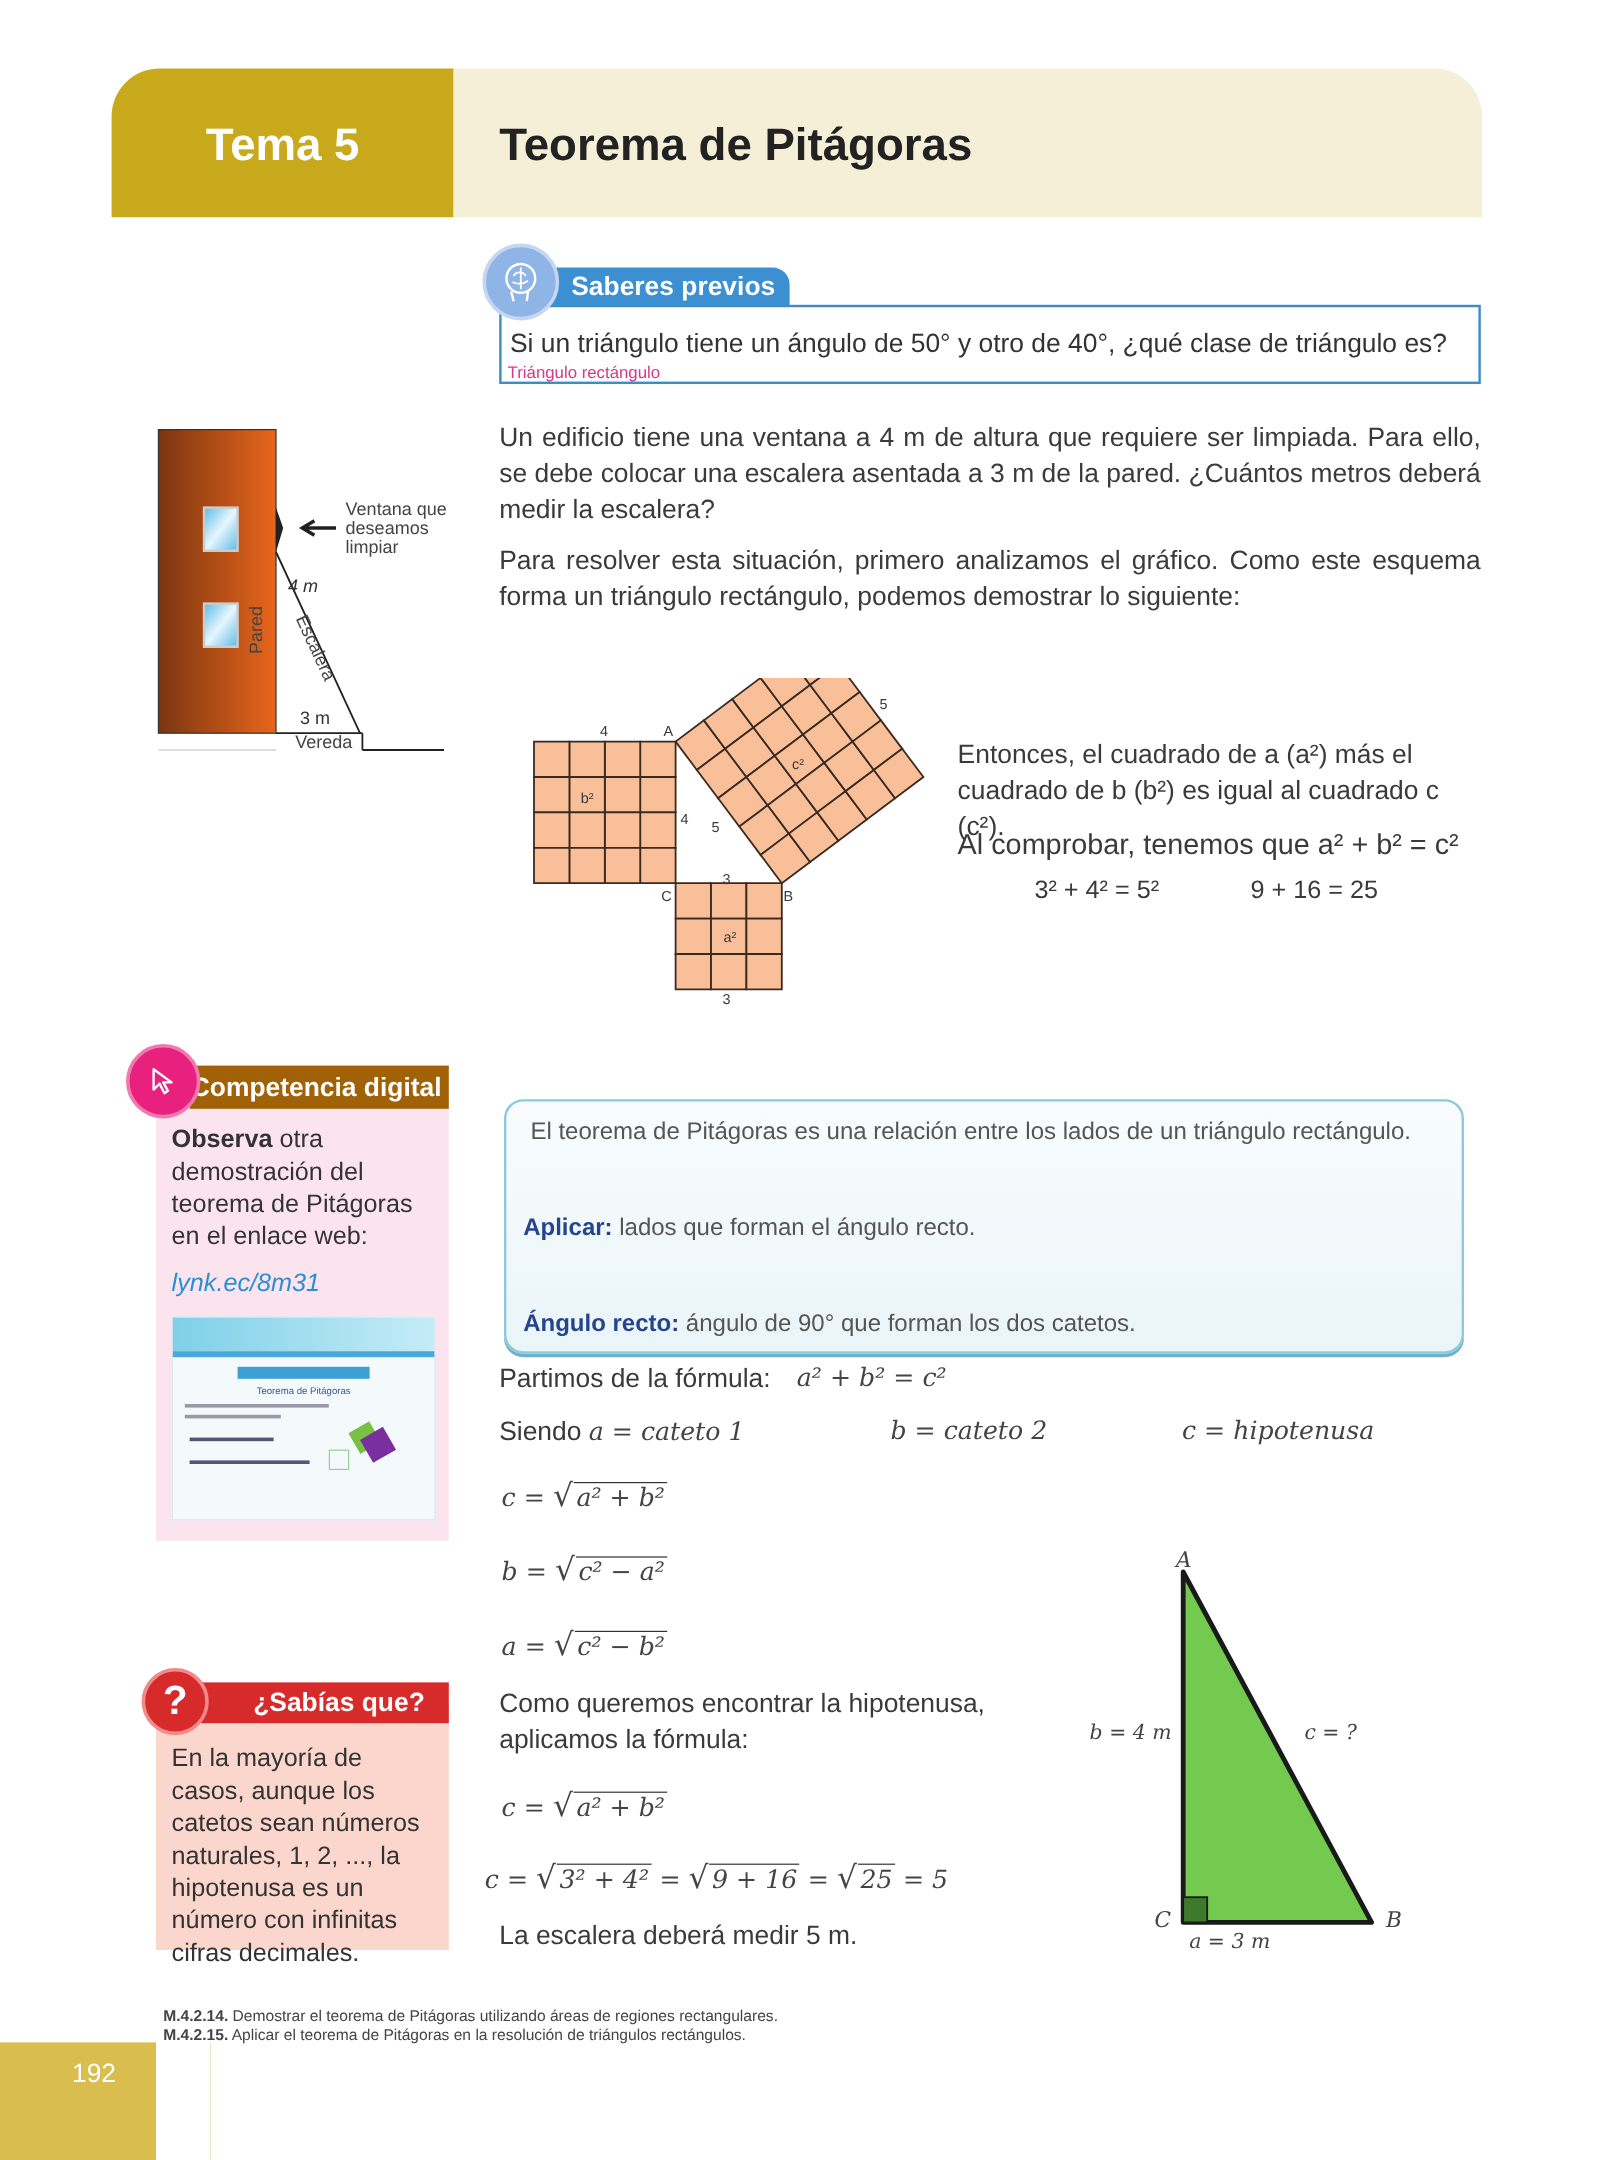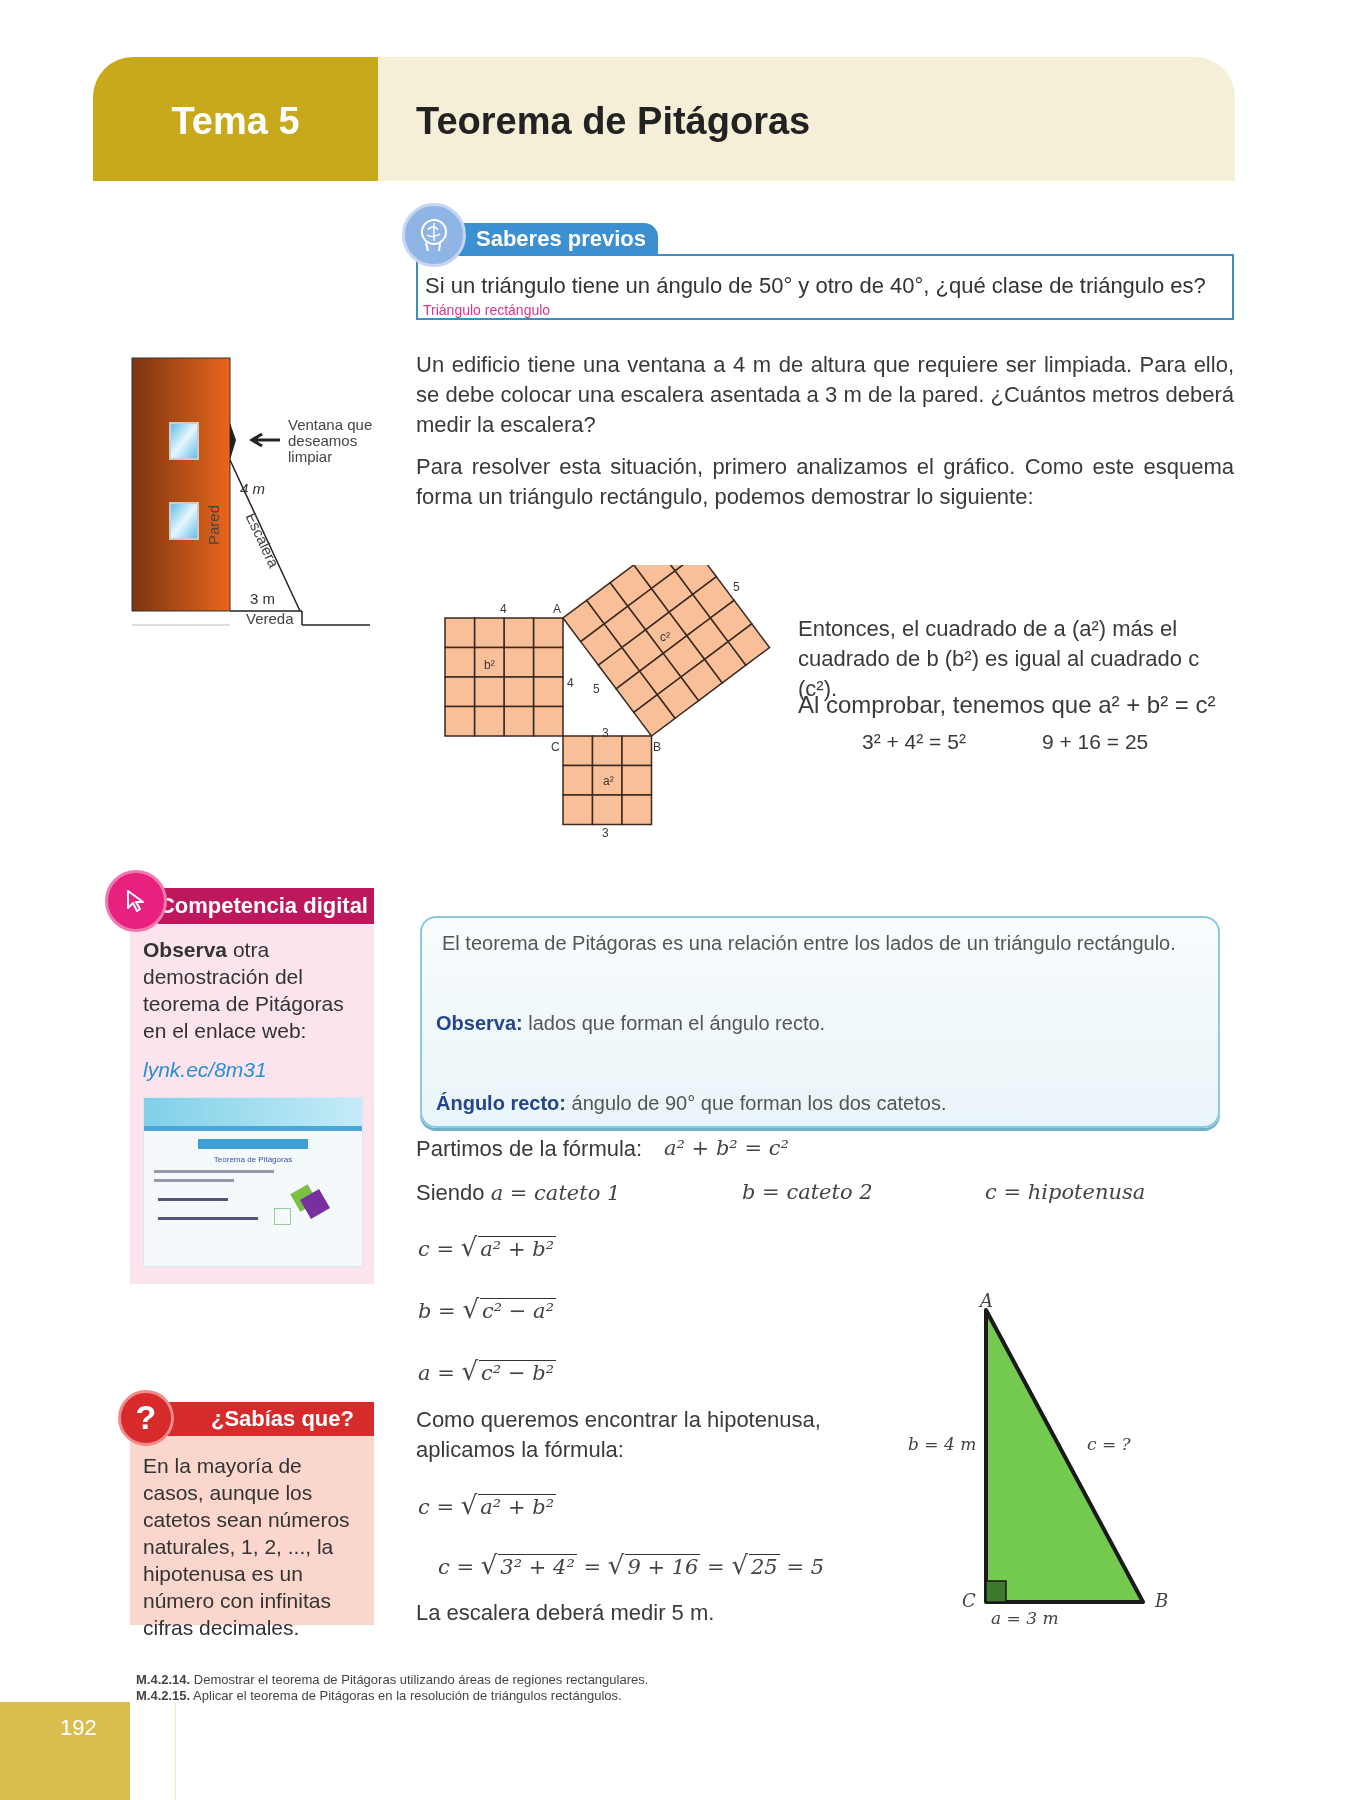--- a/index.html
+++ b/index.html
@@ -22,21 +22,21 @@
   .p1 { left:416px; top:350px; width:818px; }
   .p2 { left:416px; top:452px; width:818px; }
   
   .fig-squares { left:440px; top:565px; width:340px; height:280px; }
   .entonces { left:798px; top:614px; width:420px; font-size:22px; line-height:30px; }
   .comprobar { left:798px; top:691px; font-size:24px; }
   .eq1 { left:862px; top:730px; font-size:21px; }
   .eq2 { left:1042px; top:730px; font-size:21px; }
   
   .cd-panel { left:130px; top:912px; width:244px; height:372px; background:#fce4ef; }
-  .cd-tab { left:158px; top:888px; width:216px; height:36px; background:#be185d; color:#fff; font-weight:bold; font-size:22px; line-height:36px; text-align:right; padding-right:6px; box-sizing:border-box; }
+  .cd-tab { left:158px; top:888px; width:216px; height:36px; background:#a16207; color:#fff; font-weight:bold; font-size:22px; line-height:36px; text-align:right; padding-right:6px; box-sizing:border-box; }
   .cd-icon { left:105px; top:870px; width:56px; height:56px; border-radius:50%; background:#e8217f; border:3px solid #f07ab0; display:flex; align-items:center; justify-content:center; }
   .cd-text { left:143px; top:936px; width:225px; font-size:21px; line-height:27px; color:#333; }
   .cd-link { left:143px; top:1058px; font-size:21px; color:#2a8fd0; font-style:italic; }
   .cd-shot { left:143px; top:1097px; width:218px; height:168px; background:#f4f9fc; border:1px solid #d7e6f0; }
   
   .def-box { left:420px; top:888px; width:800px; height:212px; border:2px solid #8dc9dc; border-radius:16px; background:linear-gradient(#f8fcfd,#eaf5f9); box-sizing:border-box; box-shadow:0 3px 0 #6fb0cc;margin-top:28px; }
   .def-line { font-size:20px; color:#555; position:absolute; left:14px; }
   .def-b { font-weight:bold; color:#24458c; }
   
   .formula-txt { font-size:22px; color:#3a3a3a; }
@@ -207,37 +207,37 @@
   <div style="margin:3px 10px;height:3px;background:#99a;width:80px;"></div>
   <div style="position:absolute;left:150px;top:90px;width:20px;height:20px;background:#79c043;transform:rotate(-30deg);"></div>
   <div style="position:absolute;left:160px;top:95px;width:22px;height:22px;background:#7a2fa0;transform:rotate(-30deg);"></div>
   <div style="position:absolute;left:130px;top:110px;width:15px;height:15px;border:1px solid #9c9;"></div>
   <div style="margin:16px 14px;height:3px;background:#557;width:70px;"></div>
   <div style="margin:4px 14px;height:3px;background:#557;width:100px;"></div>
 </div>
 
 <div class="abs def-box">
   <div class="def-line" style="top:14px;left:20px;">El teorema de Pitágoras es una relación entre los lados de un triángulo rectángulo.</div>
-  <div class="def-line" style="top:94px;"><span class="def-b">Observa:</span><span> lados que forman el ángulo recto.</span></div>
+  <div class="def-line" style="top:94px;"><span class="def-b">Aplicar:</span><span> lados que forman el ángulo recto.</span></div>
   <div class="def-line" style="top:174px;"><span class="def-b">Ángulo recto:</span><span> ángulo de 90° que forman los dos catetos.</span></div>
 </div>
 
 <div class="abs formula-txt" style="left:416px;top:1136px;">Partimos de la fórmula:</div>
 <div class="abs math" style="left:664px;top:1136px;">a² + b² = c²</div>
 <div class="abs formula-txt" style="left:416px;top:1180px;"><span>Siendo</span> <span class="math">a = cateto 1</span></div>
 <div class="abs math" style="left:742px;top:1180px;">b = cateto 2</div>
 <div class="abs math" style="left:985px;top:1180px;">c = hipotenusa</div>
 
 <div class="abs math" style="left:418px;top:1232px;"><span>c =</span> <span class="rad">√</span><span class="sqrt">a² + b²</span></div>
 <div class="abs math" style="left:418px;top:1294px;"><span>b =</span> <span class="rad">√</span><span class="sqrt">c² − a²</span></div>
 <div class="abs math" style="left:418px;top:1356px;"><span>a =</span> <span class="rad">√</span><span class="sqrt">c² − b²</span></div>
 
 <div class="abs formula-txt" style="left:416px;top:1405px;width:440px;line-height:30px;">Como queremos encontrar la hipotenusa, aplicamos la fórmula:</div>
 <div class="abs math" style="left:418px;top:1490px;"><span>c =</span> <span class="rad">√</span><span class="sqrt">a² + b²</span></div>
-<div class="abs math" style="left:438px;top:1550px;"><span>c =</span> <span class="rad">√</span><span class="sqrt">3² + 4²</span> <span>=</span> <span class="rad">√</span><span class="sqrt">9 + 16</span> <span>=</span> <span class="rad">√</span><span class="sqrt">25</span> <span>= 5</span></div>
+<div class="abs math" style="left:404px;top:1550px;"><span>c =</span> <span class="rad">√</span><span class="sqrt">3² + 4²</span> <span>=</span> <span class="rad">√</span><span class="sqrt">9 + 16</span> <span>=</span> <span class="rad">√</span><span class="sqrt">25</span> <span>= 5</span></div>
 <div class="abs formula-txt" style="left:416px;top:1600px;">La escalera deberá medir 5 m.</div>
 
 <div class="abs sq-panel"></div>
 <div class="abs sq-tab">¿Sabías que?</div>
 <div class="abs sq-icon">?</div>
 <div class="abs sq-text">En la mayoría de casos, aunque los catetos sean números naturales, 1, 2, ..., la hipotenusa es un número con infinitas cifras decimales.</div>
 
 <div class="abs fig-tri">
   <svg width="300" height="360" viewBox="0 0 300 360">
     <polygon points="86,20 243,312 86,312" fill="#74c94f" stroke="#1a1a1a" stroke-width="4" stroke-linejoin="round"></polygon>

